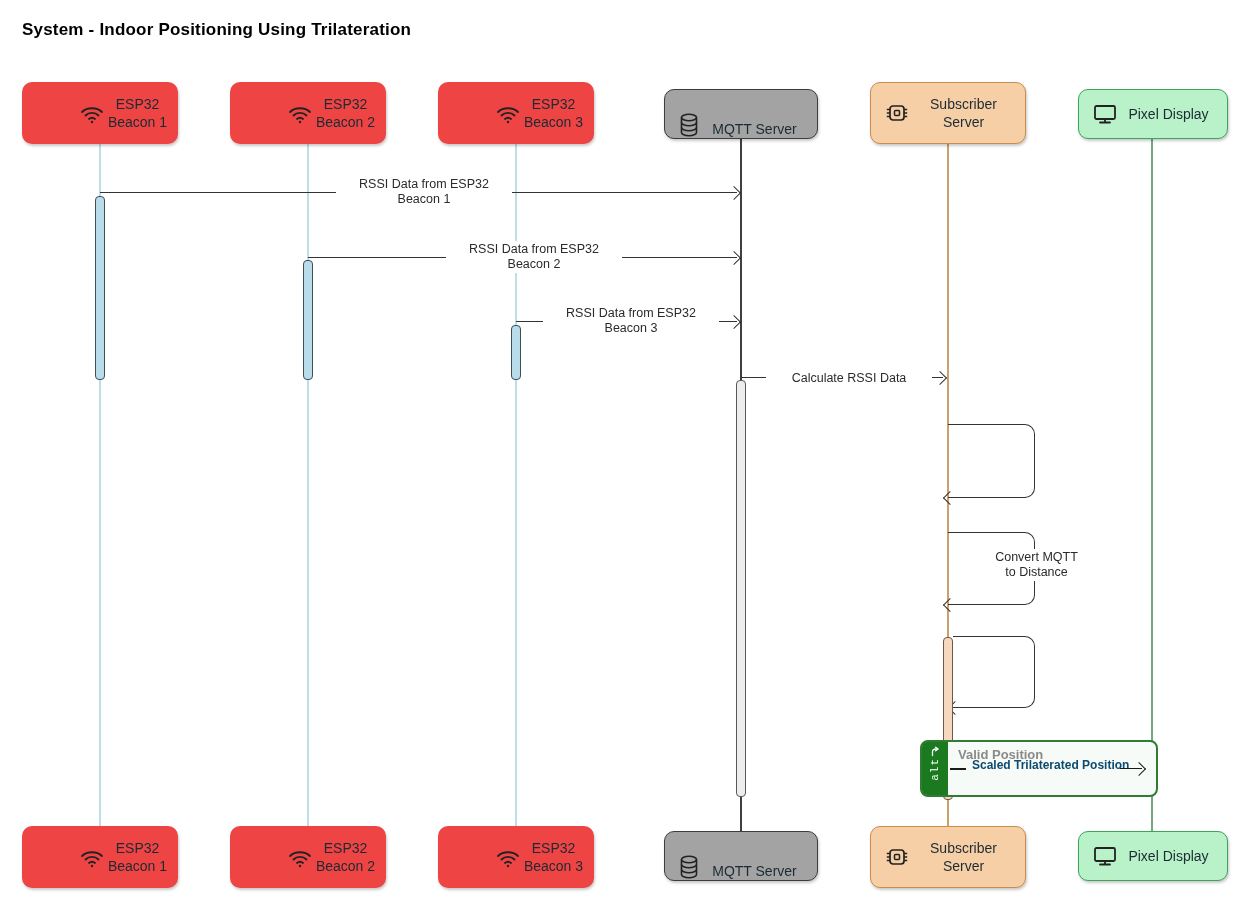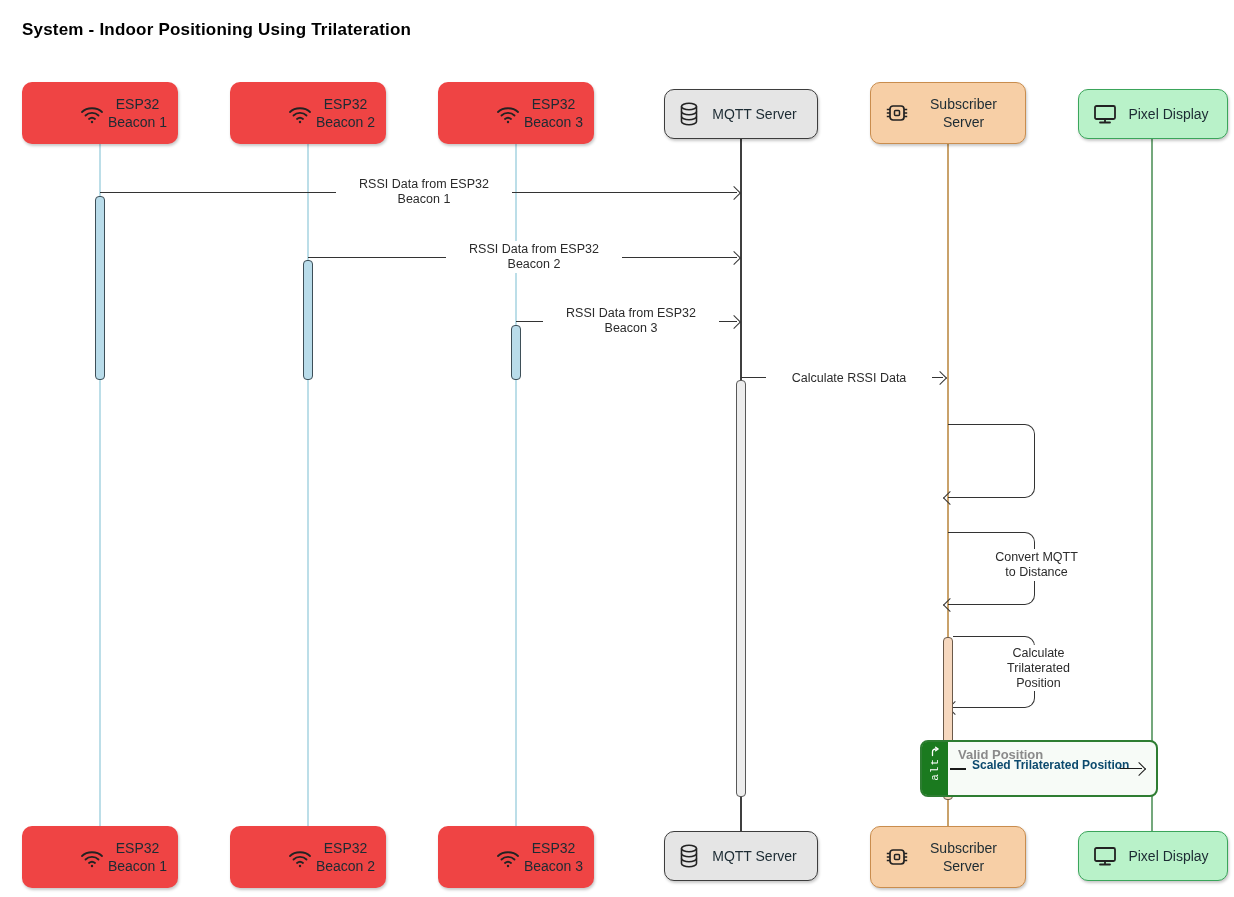--- a/index.html
+++ b/index.html
@@ -13,21 +13,21 @@
   .ll-dark{background:#3f3f3f;width:1.6px;}
   .ll-tan{background:#c9a26b;}
   .ll-green{background:#74a87c;}
 
   
   .pbox{position:absolute;display:flex;align-items:center;border-radius:10px;
     box-shadow:1px 2px 3px rgba(0,0,0,.22);font-size:14px;color:#1c2b33;z-index:5;box-sizing:border-box;}
   .pbox .icon{margin-left:13px;display:flex;flex:0 0 auto;}
   .pbox .plabel{flex:1;text-align:center;white-space:pre-line;line-height:1.3;margin-right:8px;}
   .beacon{background:#ef4444;padding-left:44px;}
-  .mqtt{background:#e5e5e5;border:1.6px solid #3d3d3d;}
+  .mqtt{background:#a3a3a3;border:1.6px solid #3d3d3d;align-items:flex-end;}
   .subscriber{background:#f7cfa6;border:1.6px solid #c98d4e;}
   .pixel{background:#b9f2c9;border:1.6px solid #3ba55b;}
 
   
   .activation{position:absolute;width:10px;border-radius:4px;z-index:2;box-sizing:border-box;}
   .act-blue{background:#b9dcea;border:1.4px solid #3e4f58;}
   .act-gray{background:#ededed;border:1.4px solid #585858;}
   .act-peach{background:#f6d8bf;border:1.4px solid #6b5a4a;}
 
   
@@ -161,23 +161,20 @@
   <div class="arrow head-r" style="left:741px;top:377px;width:202px"></div>
   <div class="msg-label" style="left:766px;top:370px;width:158px">Calculate RSSI Data</div>
 
   <div class="loop" style="left:948px;top:424px;width:87px;height:74px"></div>
 
   <div class="loop" style="left:948px;top:532px;width:87px;height:73px"></div>
   <div class="msg-label" style="left:970px;top:549px;width:125px">Convert MQTT
 to Distance</div>
 
   <div class="loop" style="left:953px;top:636px;width:82px;height:72px"></div>
-  <div class="msg-label" style="left:972px;top:645px;width:125px">Calculate
-Trilaterated
-Position</div>
 
   <div class="alt-box">
     <div class="alt-tab">
       <span>
         <svg width="11" height="11" viewBox="0 0 11 11">
             <path d="M2.5 9.5 V6 Q2.5 3 6 3 H7.2" stroke="#fff" fill="none" stroke-width="1.3" stroke-linecap="round"></path>
             <path d="M5.6 1.2 L8.2 3 L5.6 4.8" stroke="#fff" fill="none" stroke-width="1.3" stroke-linecap="round" stroke-linejoin="round"></path>
           </svg>
       </span>
       <span class="alt-operator">alt</span>

